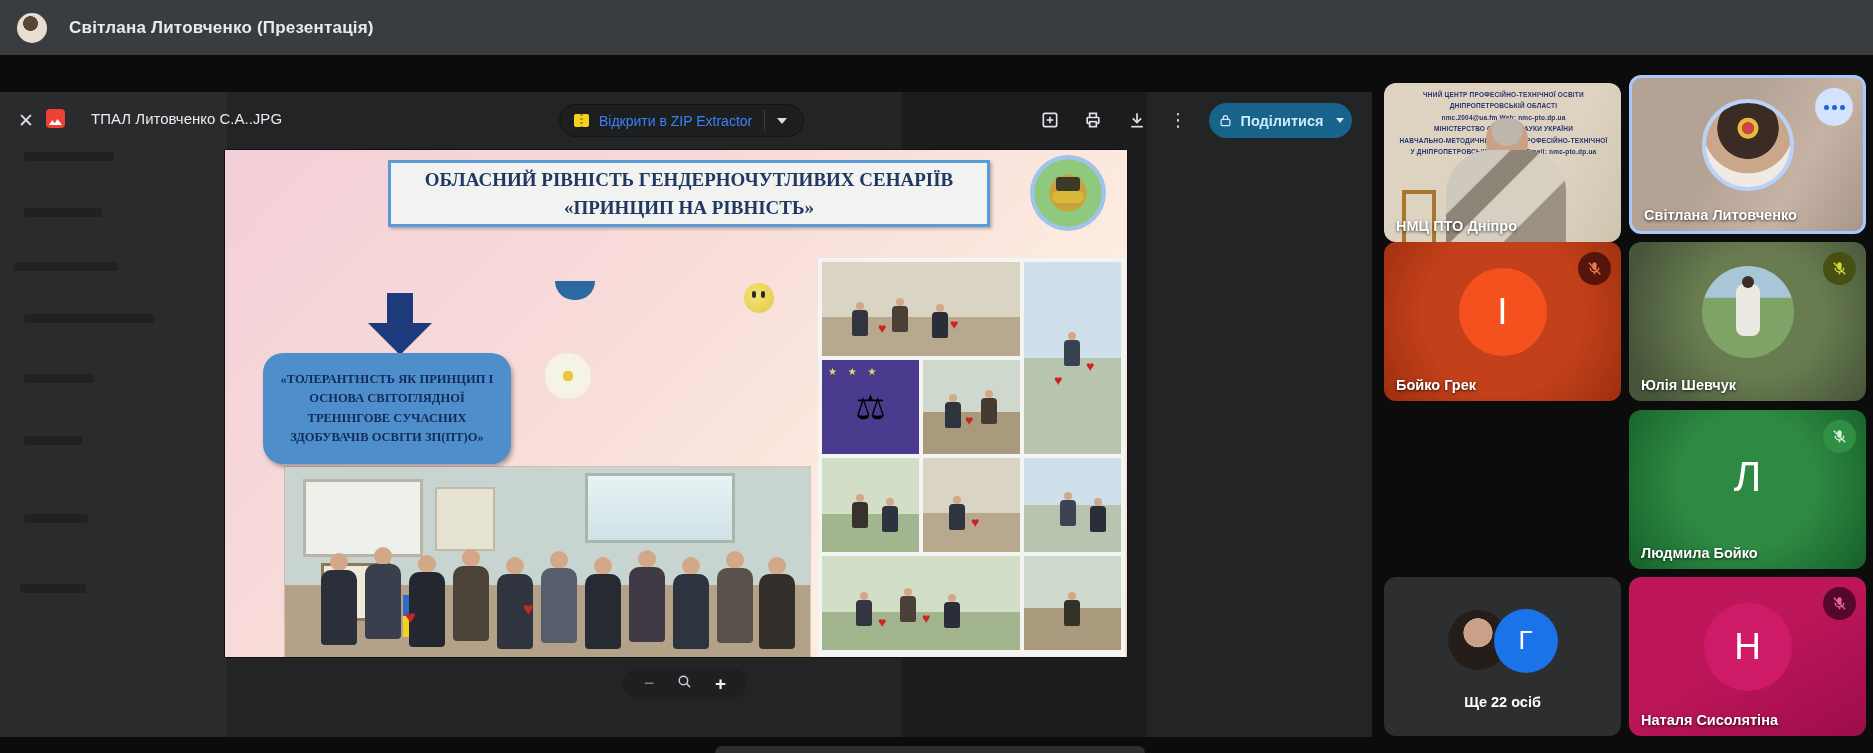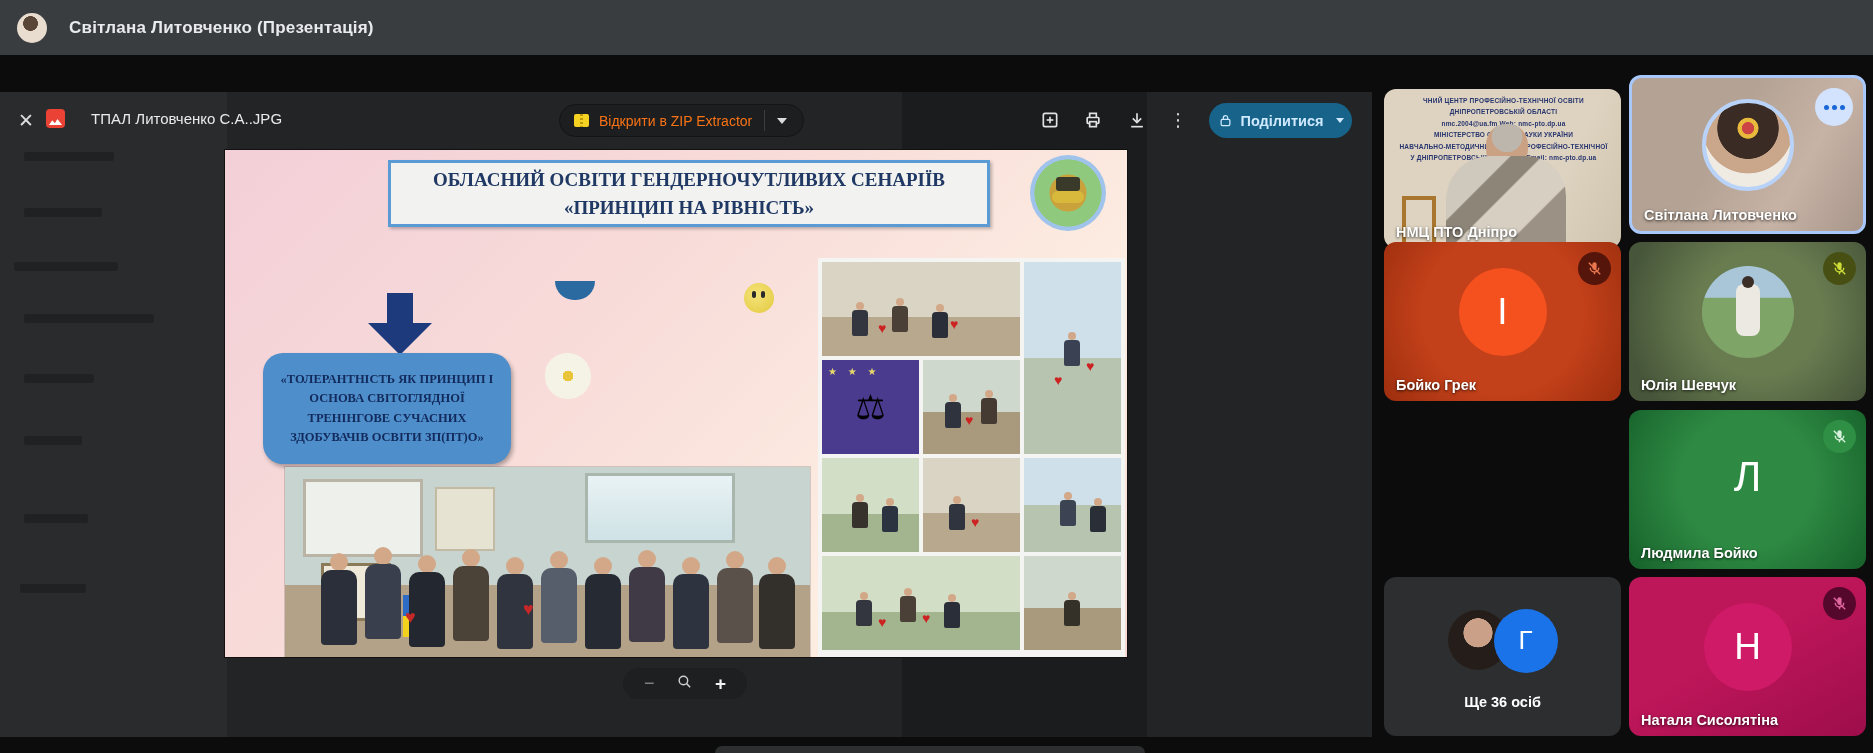--- a/index.html
+++ b/index.html
@@ -28,21 +28,21 @@
   .file-icon { position:absolute; left:46px; top:7px; width:19px; height:19px; background:#ea4335; border-radius:4px;
     display:flex; align-items:flex-end; justify-content:center; overflow:hidden; }
   .file-icon .mtn { width:13px; height:6px; background:#fff; clip-path:polygon(0 100%,25% 20%,45% 70%,65% 0,100% 100%); margin-bottom:3px; }
   .file-name { position:absolute; left:74px; top:8px; color:#e8eaed; font-size:15px;margin-left:17px; }
 
   .openwith-btn { position:absolute; left:559px; top:2px; height:33px; background:#1d1e1f; border:1px solid #141414;
     border-radius:17px; display:flex; align-items:center; padding:0 4px 0 14px; cursor:pointer; }
   .zip-ico { width:15px; height:13px; background:#f5d221; border-radius:2px; position:relative; }
   .zip-ico:before { content:""; position:absolute; left:6px; top:0; width:3px; height:13px;
     background:repeating-linear-gradient(#b89a0c 0 2px, #f5d221 2px 4px); }
-  .openwith-btn .lbl { color:#f97316; font-size:14px; margin:0 12px 0 10px; }
+  .openwith-btn .lbl { color:#3b82f6; font-size:14px; margin:0 12px 0 10px; }
   .openwith-btn .divider { width:1px; height:21px; background:#3c3d3e; }
   .caret { width:0; height:0; border-left:5px solid transparent; border-right:5px solid transparent; border-top:6px solid #dadce0; margin:0 12px; }
 
   .hdr-ico { position:absolute; top:3px; width:30px; height:30px; display:flex; align-items:center; justify-content:center;
     color:#e0e2e5; cursor:pointer; }
   .hdr-ico svg { width:20px; height:20px; }
   .dots-v { font-size:18px; color:#e0e2e5; letter-spacing:0; line-height:1; }
 
   .share-btn { position:absolute; left:1209px; top:1px; height:35px; width:143px; background:#17638a; border-radius:18px;
     display:flex; align-items:center; justify-content:center; gap:8px; cursor:pointer; }
@@ -259,21 +259,21 @@
           <rect x="5" y="10" width="14" height="10" rx="2"></rect>
             <path d="M8.5 10V7.5a3.5 3.5 0 0 1 7 0V10"></path>
         </svg>
         <span class="lbl">Поділитися</span>
         <span class="share-caret"></span>
       </div>
     </div>
 
     <div class="slide">
       <div class="slide-title">
-        <span>ОБЛАСНИЙ ОСВІТИ ГЕНДЕРНОЧУТЛИВИХ СЕНАРІЇВ</span>
+        <span>ОБЛАСНИЙ РІВНІСТЬ ГЕНДЕРНОЧУТЛИВИХ СЕНАРІЇВ</span>
         <span>«ПРИНЦИП НА РІВНІСТЬ»</span>
       </div>
       <div class="logo-badge"></div>
 
       <div class="down-arrow">
         <div class="stem"></div>
           <div class="head"></div>
       </div>
       <div class="blue-box">«ТОЛЕРАНТНІСТЬ ЯК ПРИНЦИП І ОСНОВА СВІТОГЛЯДНОЇ ТРЕНІНГОВЕ СУЧАСНИХ ЗДОБУВАЧІВ ОСВІТИ ЗП(ПТ)О»</div>
 
@@ -436,21 +436,21 @@
         </svg>
       </span>
       <span class="zi">+</span>
     </div>
   </div>
 
   <div class="bottom-sliver"></div>
 
   <div class="tiles">
 
-    <div class="tile t1" style="left:0; top:14px;">
+    <div class="tile t1" style="left:0; top:8px;">
       <div class="banner-txt">
         <div>ЧНИЙ ЦЕНТР ПРОФЕСІЙНО-ТЕХНІЧНОЇ ОСВІТИ ДНІПРОПЕТРОВСЬКІЙ ОБЛАСТІ</div>
         <div>nmc.2004@ua.fm   Web: nmc-pto.dp.ua</div>
         <div>МІНІСТЕРСТВО ОСВІТИ І НАУКИ УКРАЇНИ</div>
         <div>НАВЧАЛЬНО-МЕТОДИЧНИЙ ЦЕНТР ПРОФЕСІЙНО-ТЕХНІЧНОЇ</div>
         <div>У ДНІПРОПЕТРОВСЬКІЙ ОБЛАСТІ  Email: nmc-pto.dp.ua</div>
       </div>
       <div class="chair"></div>
       <div class="w-head"></div>
       <div class="w-body"></div>
@@ -505,21 +505,21 @@
         </svg>
       </div>
       <div class="name">Людмила Бойко</div>
     </div>
 
     <div class="tile t7" style="left:0; top:502px;">
       <div class="pair">
         <div class="pa"></div>
         <div class="pb">Г</div>
       </div>
-      <div class="more-label">Ще 36 осіб</div>
+      <div class="more-label">Ще 22 осіб</div>
     </div>
 
     <div class="tile t8" style="left:245px; top:502px;">
       <div class="init-circle">Н</div>
       <div class="mic-badge">
         <svg viewBox="0 0 24 24" fill="none" stroke="currentColor" stroke-width="2">
           <rect x="9" y="3" width="6" height="11" rx="3" fill="currentColor" stroke="none"></rect>
           <path d="M6 11a6 6 0 0 0 12 0"></path>
             <line x1="12" y1="17" x2="12" y2="20"></line>
             <line x1="4" y1="4" x2="20" y2="20"></line>

